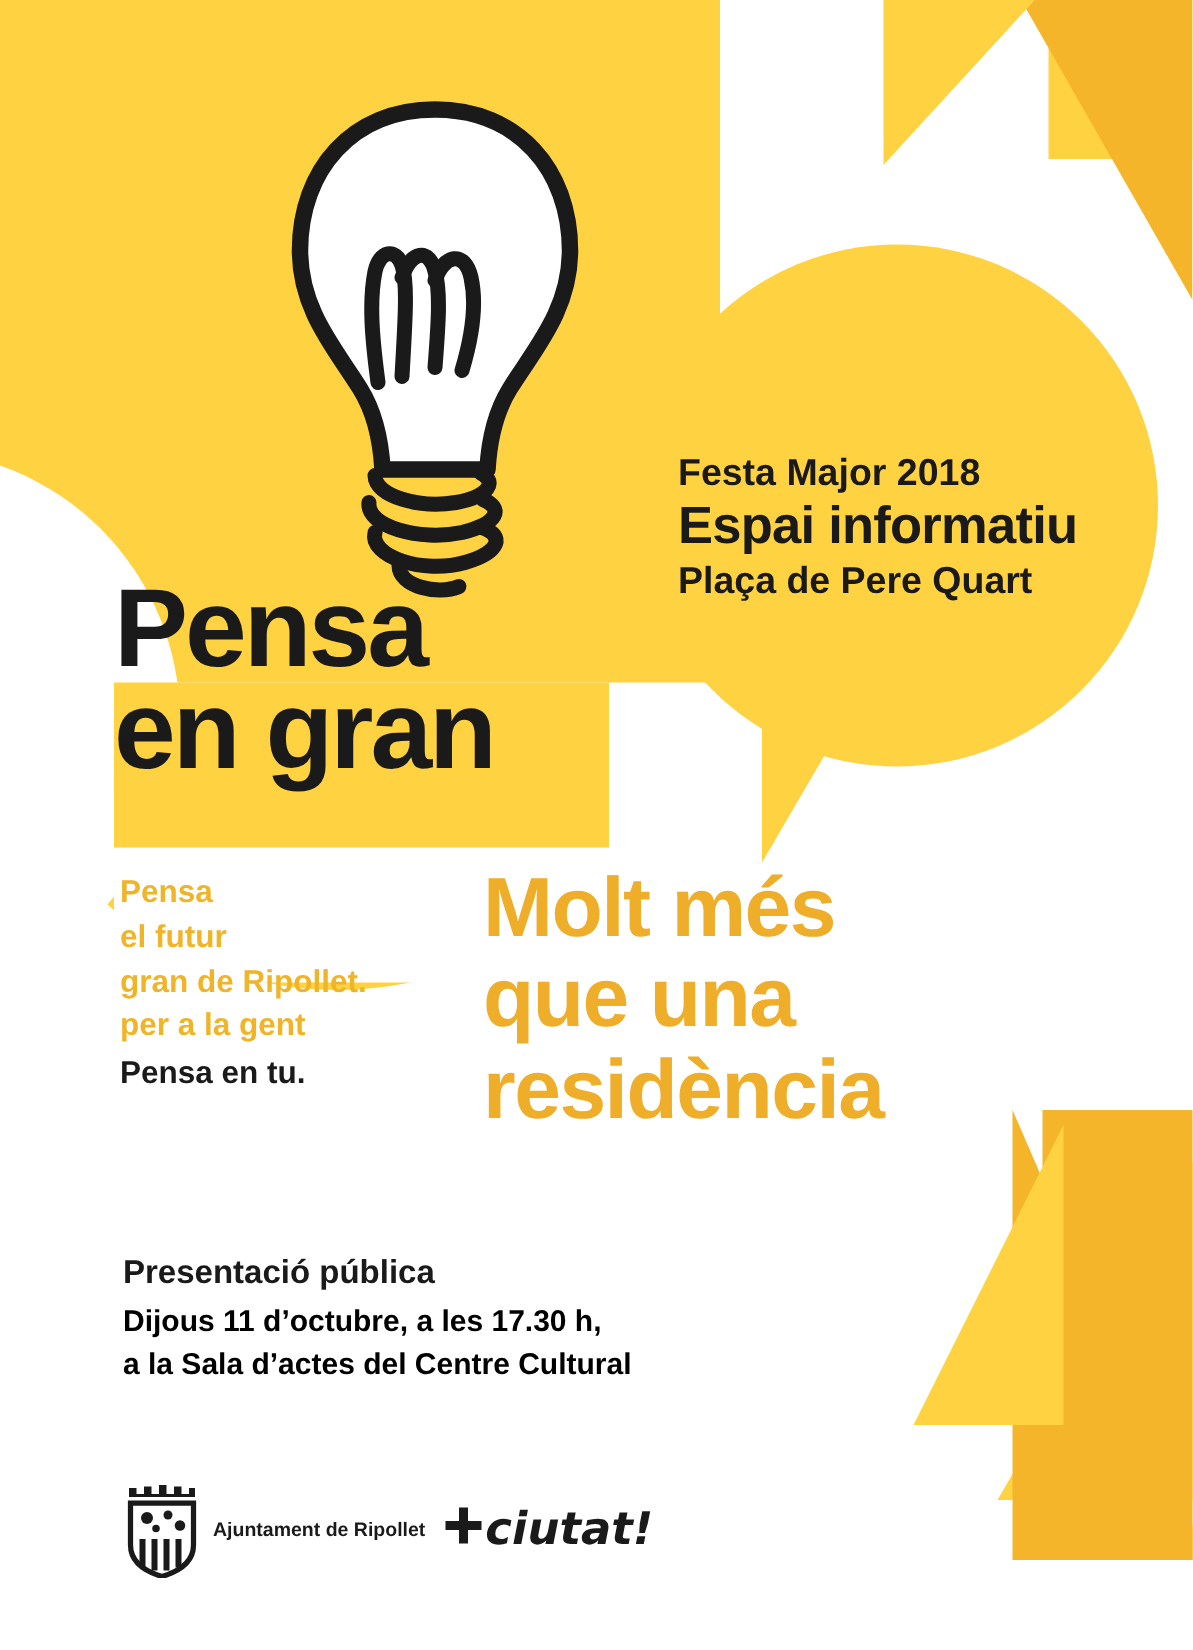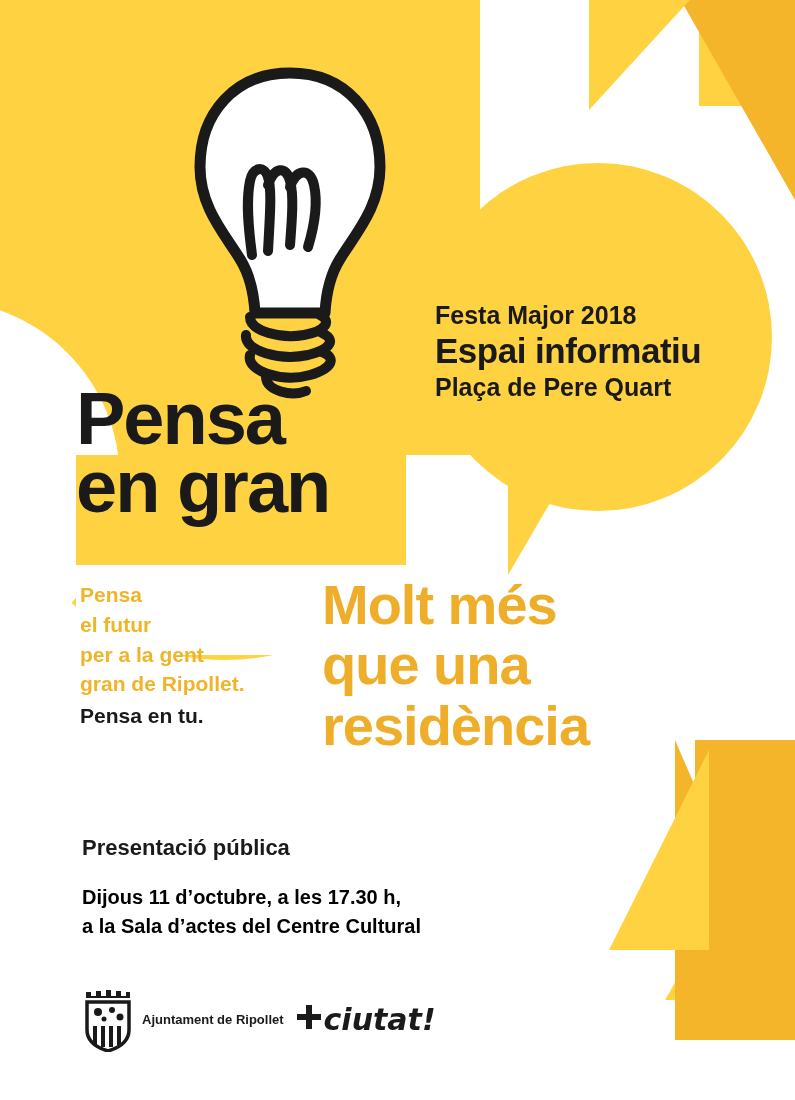--- a/index.html
+++ b/index.html
@@ -163,21 +163,21 @@
     line-height: 0.92;
     letter-spacing: -2px;
     z-index: 6;
   }
   .headline .l2 {
     display: block;
   }
 
   .fm-block {
     position: absolute;
-    left: 435px;
+    left: 452px;
     top: 300px;
     width: 330px;
     z-index: 6;
     color: #1a1a1a;
   }
   .fm-line1 {
     font-size: 25px;
     font-weight: bold;
     line-height: 1.25;
   }
@@ -227,21 +227,21 @@
     position: absolute;
     left: 82px;
     top: 835px;
     width: 600px;
     z-index: 6;
   }
   .pres-title {
     font-size: 22px;
     font-weight: bold;
     color: #1a1a1a;
-    margin-bottom: 22px;
+    margin-bottom: 6px;
   }
   .pres-line {
     font-size: 20px;
     font-weight: bold;
     color: #000000;
     line-height: 1.45;
   }
 
   
   .footer {
@@ -319,22 +319,22 @@
 
   <div class="fm-block">
     <div class="fm-line1">Festa Major 2018</div>
     <div class="fm-line2">Espai informatiu</div>
     <div class="fm-line3">Plaça de Pere Quart</div>
   </div>
 
   <div class="left-para">
     <div>Pensa</div>
     <div>el futur</div>
+    <div>gran de Ripollet.</div>
     <div>per a la gent</div>
-    <div>gran de Ripollet.</div>
     <div class="dark">Pensa en tu.</div>
   </div>
 
   <div class="big-yellow">
     <div>Molt més</div>
     <div>que una</div>
     <div>residència</div>
   </div>
 
   <div class="presentation">

